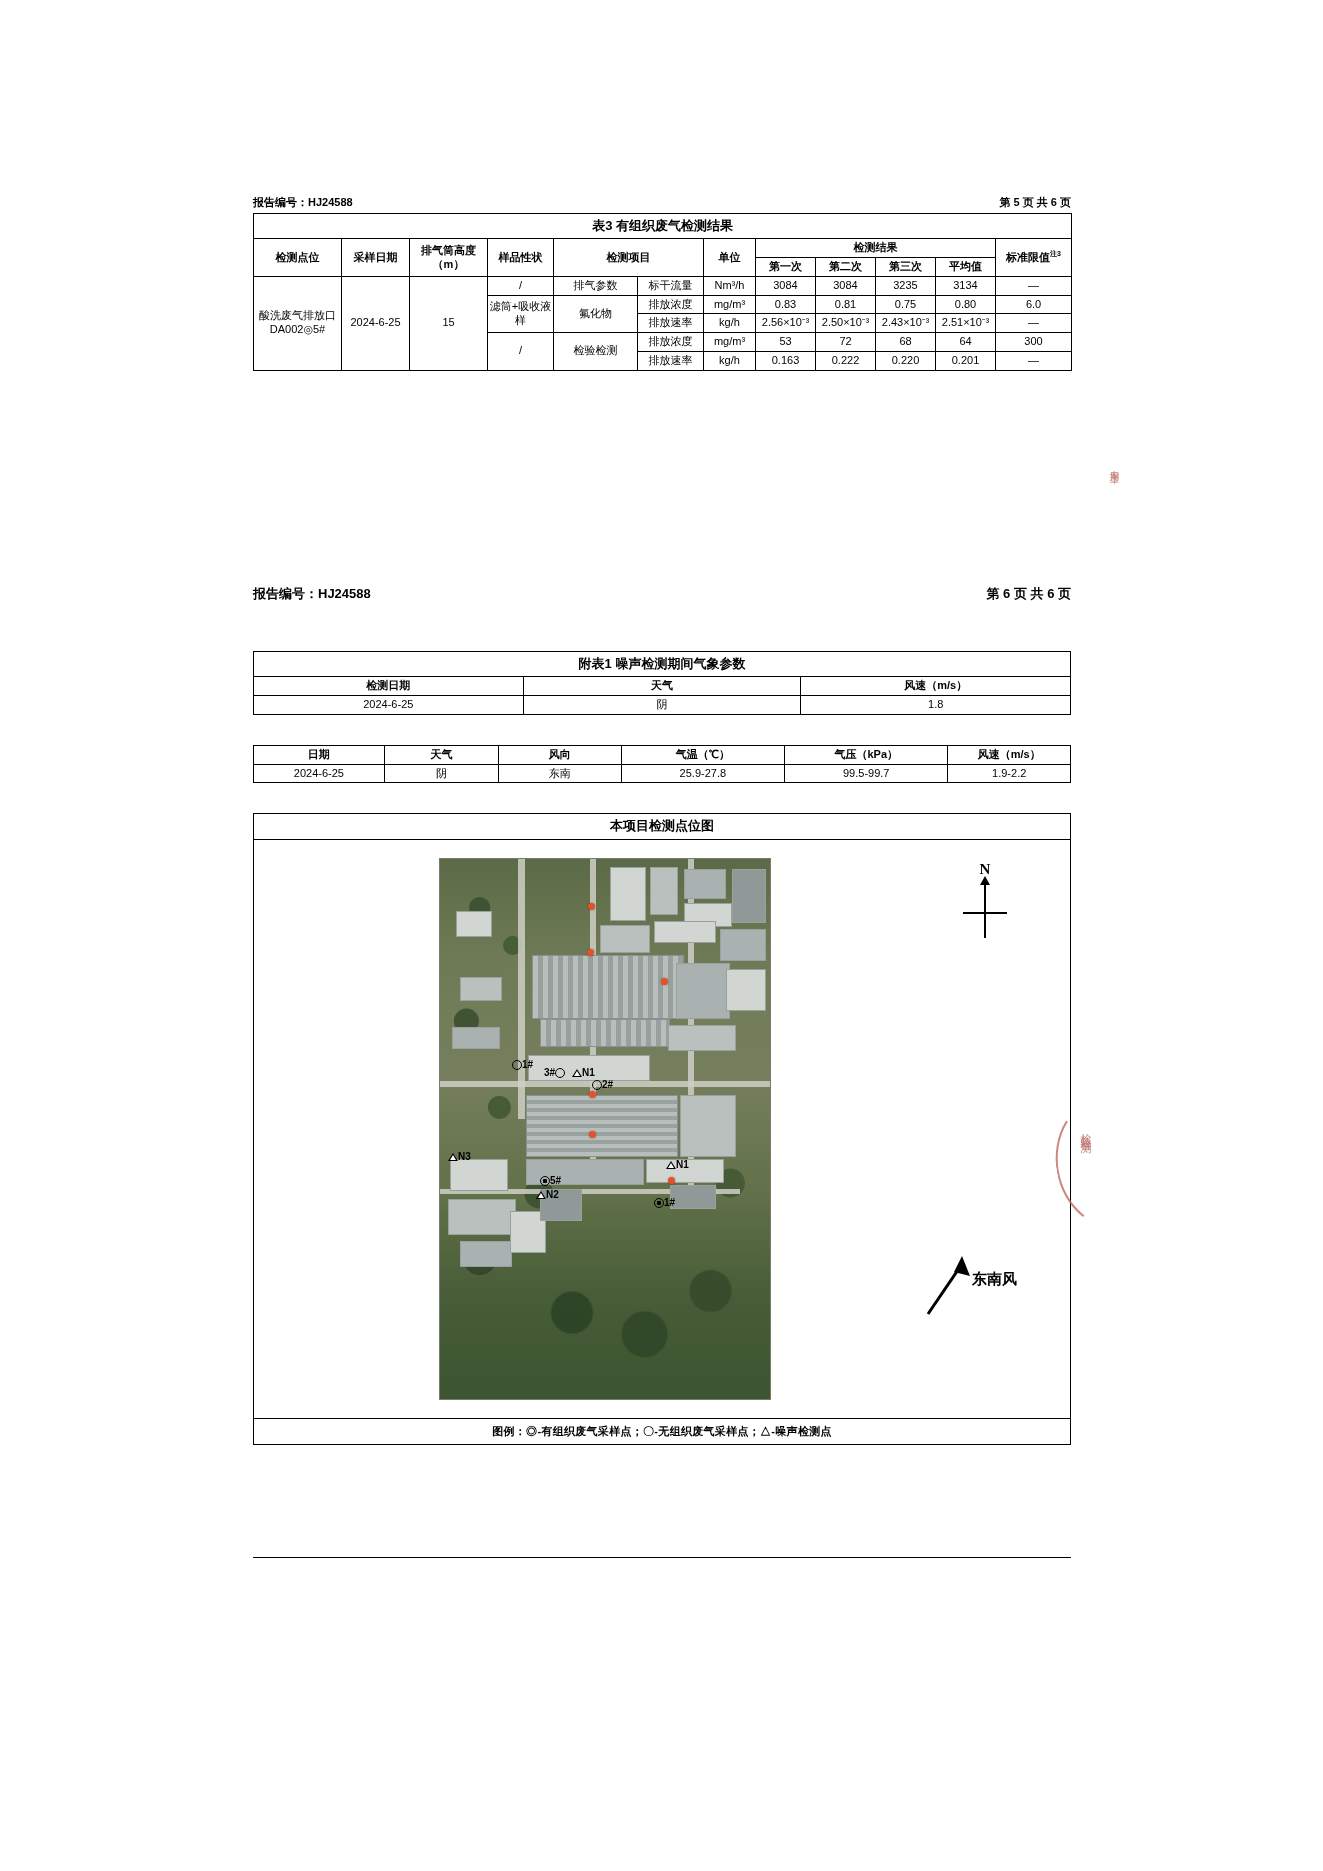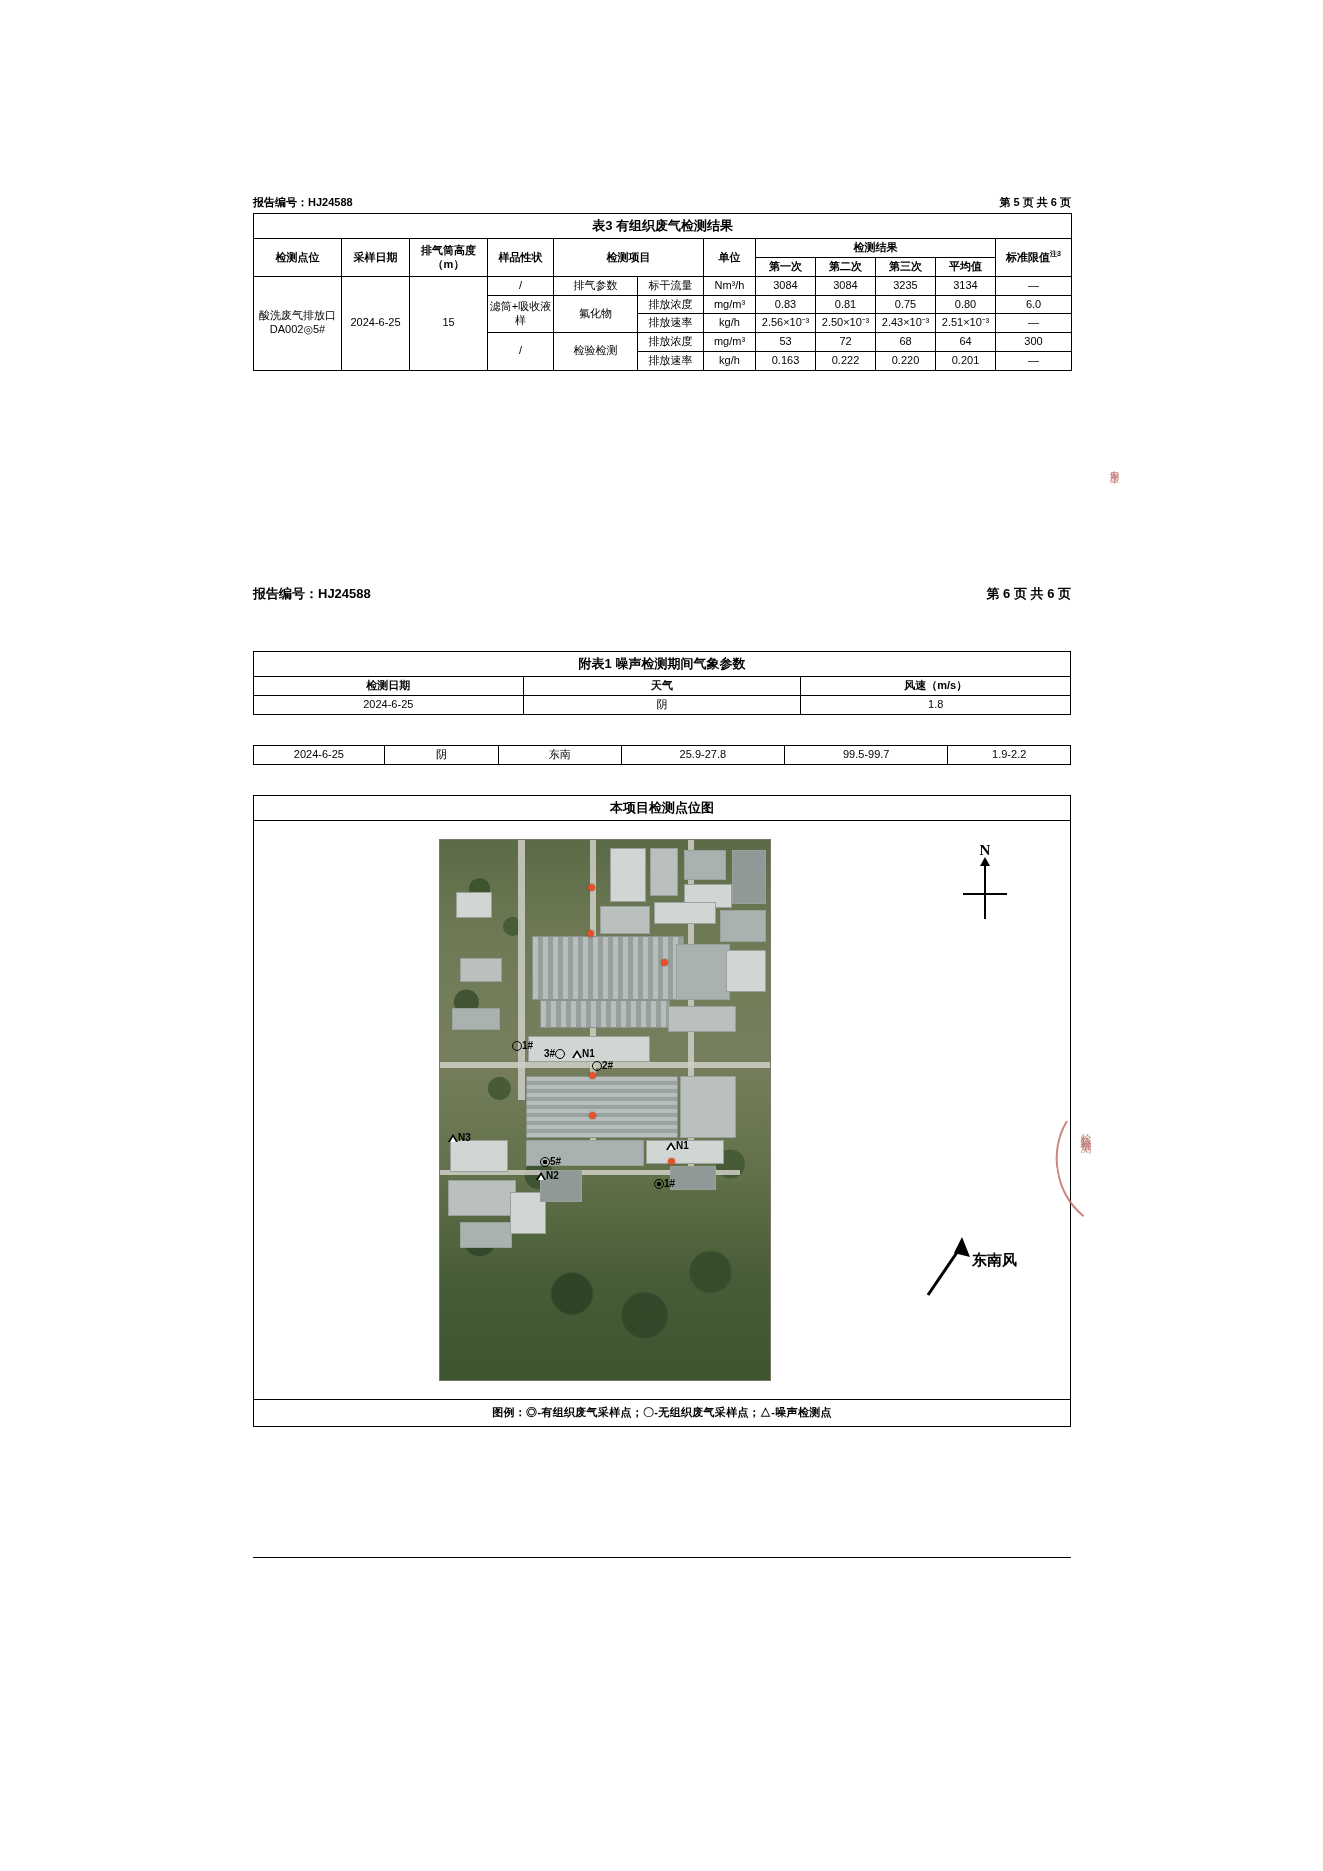--- a/index.html
+++ b/index.html
@@ -489,20 +489,28 @@
       <colgroup>
           <col style="width:16%">
           <col style="width:14%">
           <col style="width:15%">
           <col style="width:20%">
           <col style="width:20%">
           <col style="width:15%">
         </colgroup>
       <tbody>
         <tr>
+          <th>日期</th>
+          <th>天气</th>
+          <th>风向</th>
+          <th>气温（℃）</th>
+          <th>气压（kPa）</th>
+          <th>风速（m/s）</th>
+        </tr>
+        <tr>
           <td>2024-6-25</td>
           <td>阴</td>
           <td>东南</td>
           <td>25.9-27.8</td>
           <td>99.5-99.7</td>
           <td>1.9-2.2</td>
         </tr>
       </tbody>
     </table>
 

